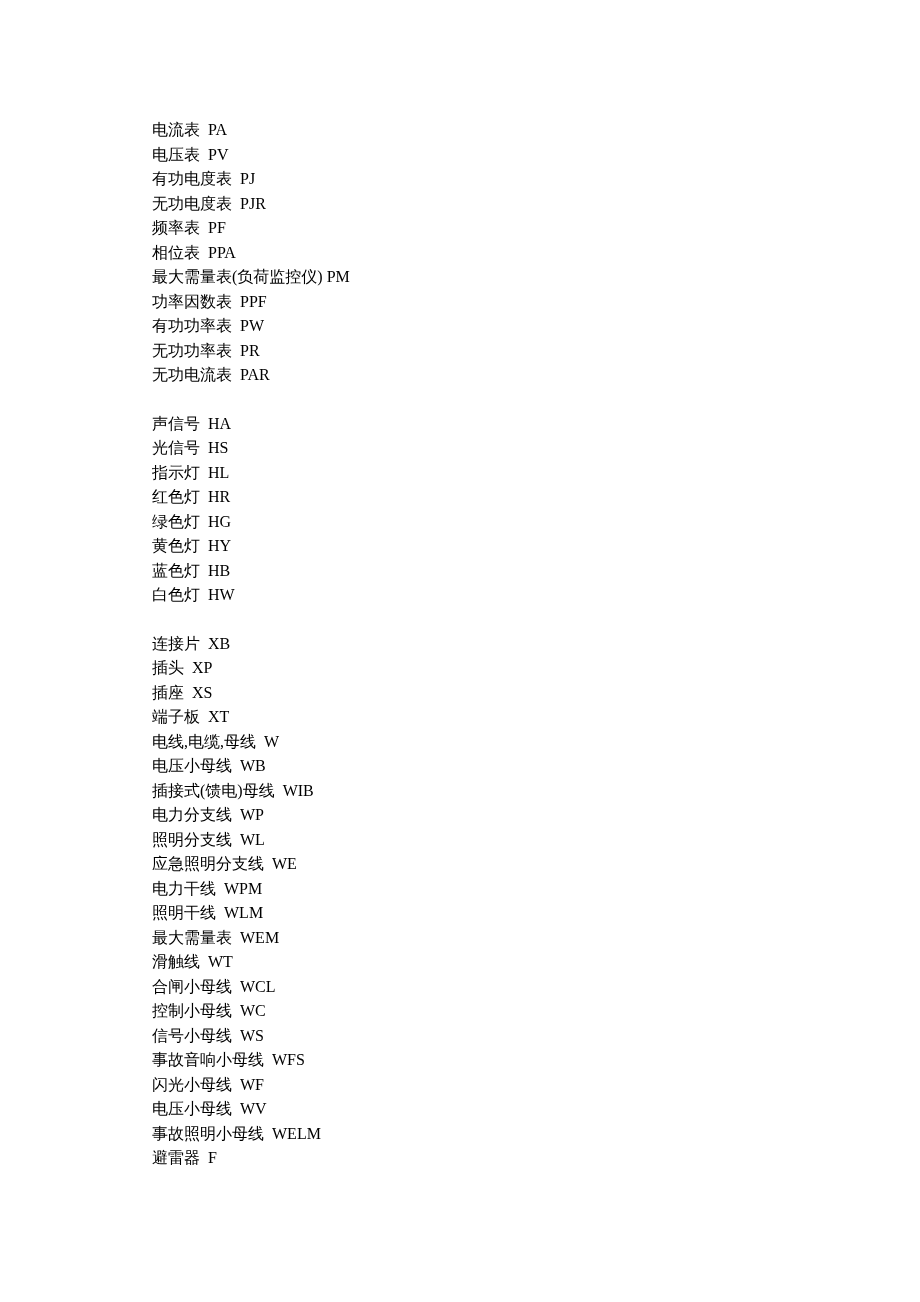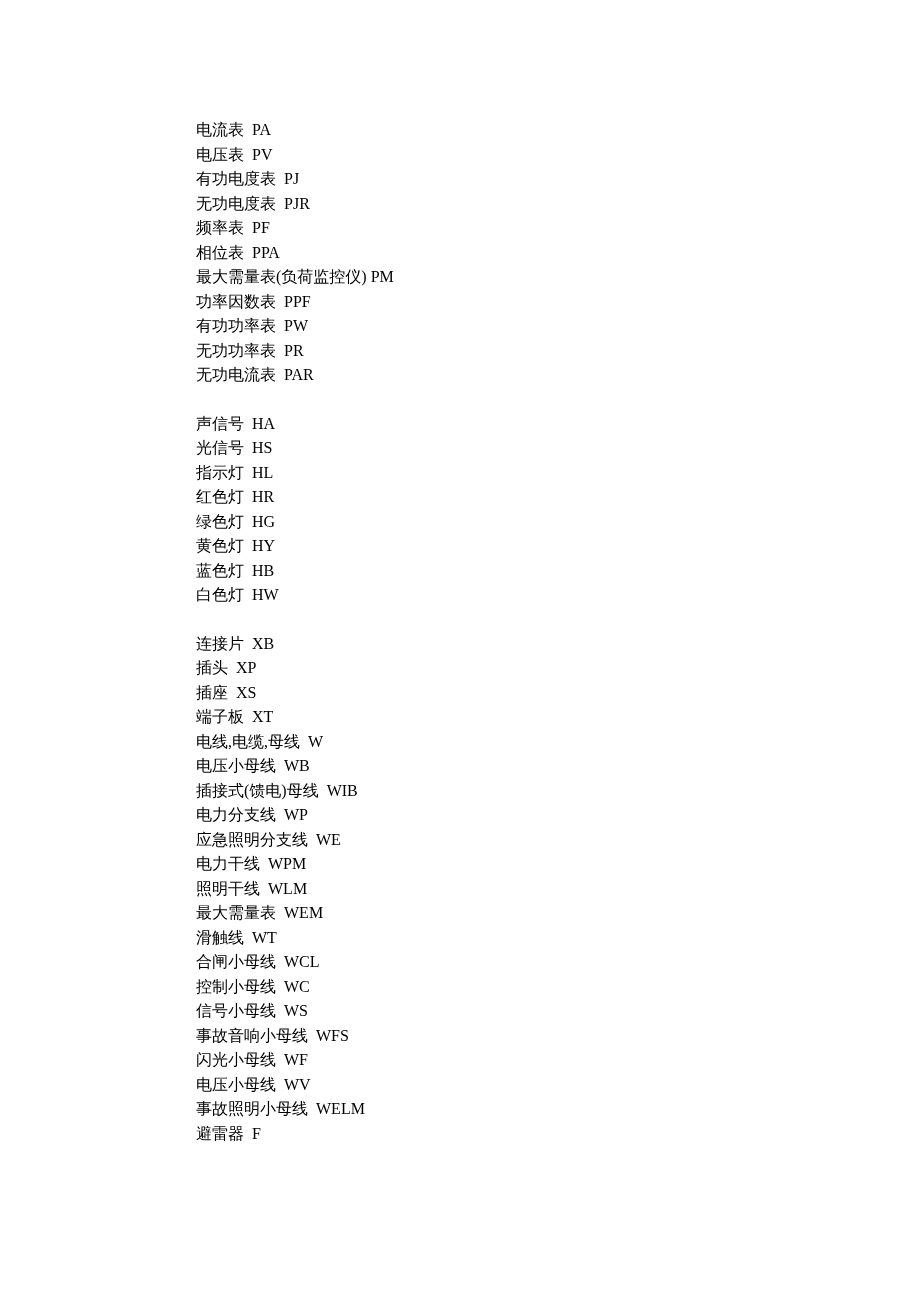--- a/index.html
+++ b/index.html
@@ -11,21 +11,20 @@
     color: #000;
     width: 920px;
     height: 1302px;
   }
   .page {
     padding: 118px 0 0 152px;
     line-height: 24.5px;
   }
   .group {
     margin-bottom: 24px;
-    margin-left: 44px;
   }
   .group:last-child {
     margin-bottom: 0;
   }
   .line {
     white-space: pre;
   }
   .code {
     font-family: "Times New Roman", serif;
   }
@@ -59,20 +58,21 @@
     </div>
     <div class="group">
       <div class="line"><span>连接片</span><span>  </span><span class="code">XB</span></div>
       <div class="line"><span>插头</span><span>  </span><span class="code">XP</span></div>
       <div class="line"><span>插座</span><span>  </span><span class="code">XS</span></div>
       <div class="line"><span>端子板</span><span>  </span><span class="code">XT</span></div>
       <div class="line"><span>电线,电缆,母线</span><span>  </span><span class="code">W</span></div>
       <div class="line"><span>电压小母线</span><span>  </span><span class="code">WB</span></div>
       <div class="line"><span>插接式(馈电)母线</span><span>  </span><span class="code">WIB</span></div>
       <div class="line"><span>电力分支线</span><span>  </span><span class="code">WP</span></div>
+      <div class="line"><span>照明分支线</span><span>  </span><span class="code">WL</span></div>
       <div class="line"><span>应急照明分支线</span><span>  </span><span class="code">WE</span></div>
       <div class="line"><span>电力干线</span><span>  </span><span class="code">WPM</span></div>
       <div class="line"><span>照明干线</span><span>  </span><span class="code">WLM</span></div>
       <div class="line"><span>最大需量表</span><span>  </span><span class="code">WEM</span></div>
       <div class="line"><span>滑触线</span><span>  </span><span class="code">WT</span></div>
       <div class="line"><span>合闸小母线</span><span>  </span><span class="code">WCL</span></div>
       <div class="line"><span>控制小母线</span><span>  </span><span class="code">WC</span></div>
       <div class="line"><span>信号小母线</span><span>  </span><span class="code">WS</span></div>
       <div class="line"><span>事故音响小母线</span><span>  </span><span class="code">WFS</span></div>
       <div class="line"><span>闪光小母线</span><span>  </span><span class="code">WF</span></div>

